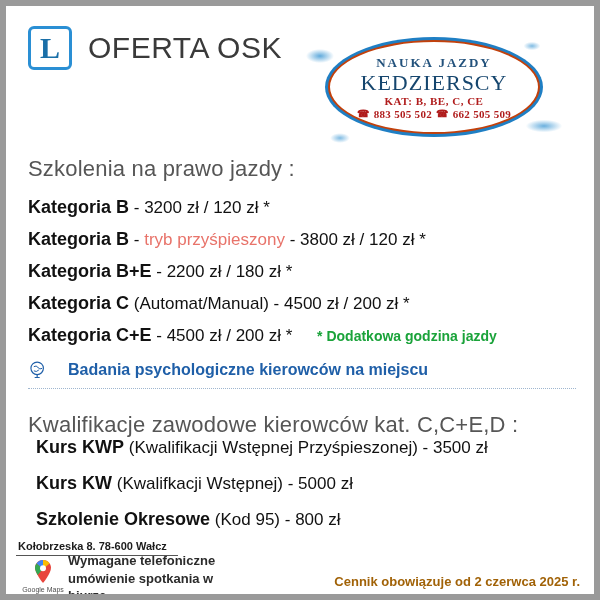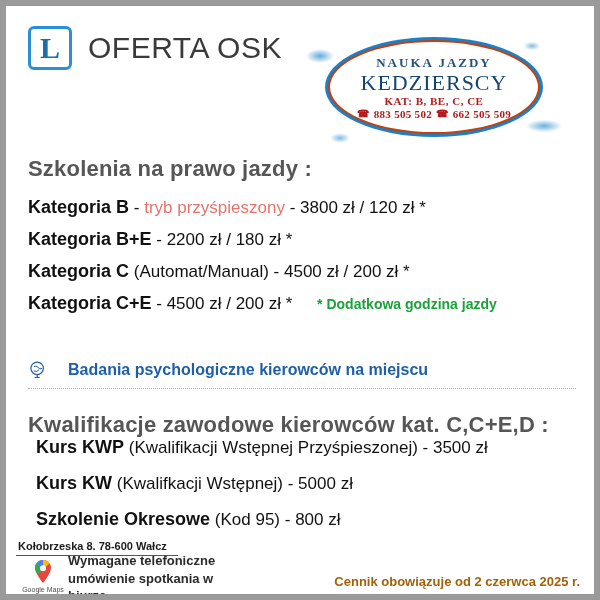--- a/index.html
+++ b/index.html
@@ -131,21 +131,21 @@
     font-size: 10px;
     color: #b01c1c;
   }
 
   
   .sec-head {
     position: absolute;
     left: 22px;
     font-size: 22px;
     color: #565656;
-    font-weight: bold;
+    font-weight: normal;
     letter-spacing: 0.2px;
   }
   #head-training { top: 150px; }
   #head-qual { top: 406px; }
 
   .rows {
     position: absolute;
     left: 22px;
   }
   #training-rows { top: 192px; }
@@ -283,20 +283,26 @@
         <span>662 505 509</span>
       </div>
     </div>
   </div>
 
   <div class="sec-head" id="head-training">Szkolenia na prawo jazdy :</div>
 
   <div class="rows" id="training-rows">
     <div class="row">
       <span class="cat">Kategoria B</span>
+      <span class="mid"></span>
+      <span class="accent"></span>
+      <span class="mid">- 3200 zł / 120 zł *</span>
+    </div>
+    <div class="row">
+      <span class="cat">Kategoria B</span>
       <span class="mid">- </span>
       <span class="accent">tryb przyśpieszony</span>
       <span class="mid">- 3800 zł / 120 zł *</span>
     </div>
     <div class="row">
       <span class="cat">Kategoria B+E</span>
       <span class="mid"></span>
       <span class="accent"></span>
       <span class="mid">- 2200 zł / 180 zł *</span>
     </div>

